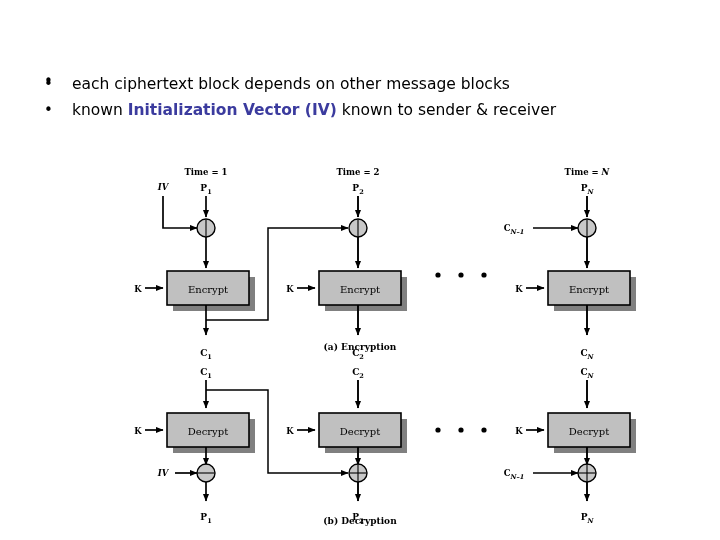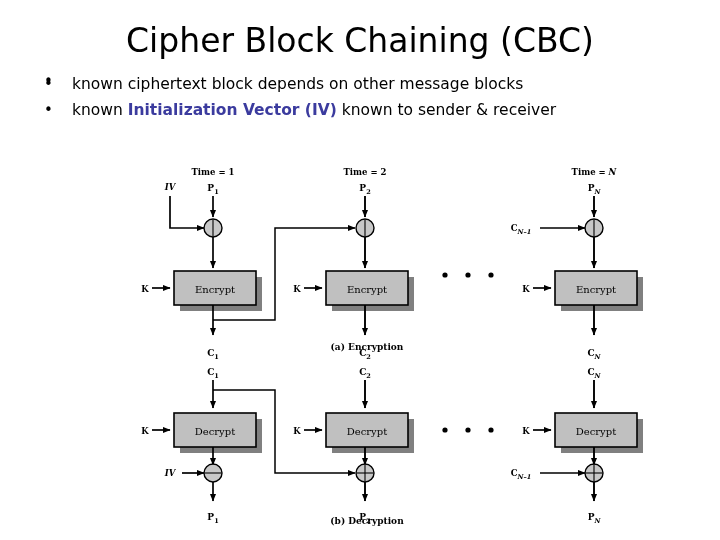--- a/index.html
+++ b/index.html
@@ -24,39 +24,38 @@
     position:relative;padding-left:42px;
     font-size:15.5px;line-height:23px;color:#000000;margin-bottom:3px;
     white-space:nowrap;
   }
   .bullet .dot{
     position:absolute;left:14px;top:0px;font-size:15px;line-height:23px;color:#000;
   }
   .hl{color:#3b3b9e;font-weight:bold;}
 
   
-  .figure{position:absolute;left:7px;top:160px;width:636px;height:380px;}
+  .figure{position:absolute;left:0;top:160px;width:636px;height:380px;}
   .figure svg{display:block;}
 </style>
 </head>
 <body>
 
 <div class="slide">
 
-  <div class="title">Cipher Block Chaining (CBC)</div>
 
   <div class="bullets">
 
     <div class="bullet">
       <span class="dot">•</span>
     </div>
 
     <div class="bullet">
       <span class="dot">•</span>
-      <span>known ciphertext block depends on other message blocks</span>
+      <span>each ciphertext block depends on other message blocks</span>
     </div>
 
     <div class="bullet">
       <span class="dot">•</span>
       <span>known </span><span class="hl">Initialization Vector (IV)</span><span> known to sender &amp; receiver</span>
     </div>
 
   </div>
 
   <div class="figure">

